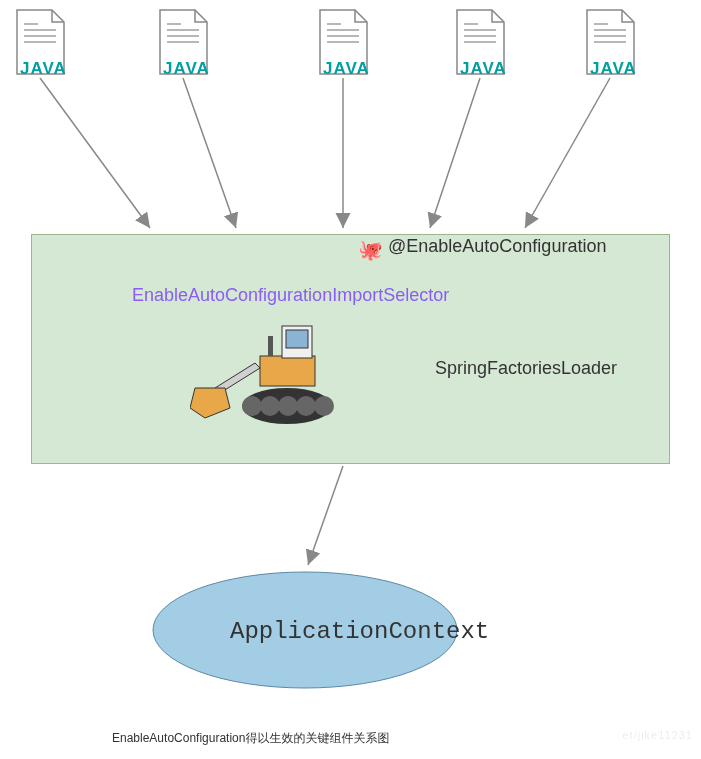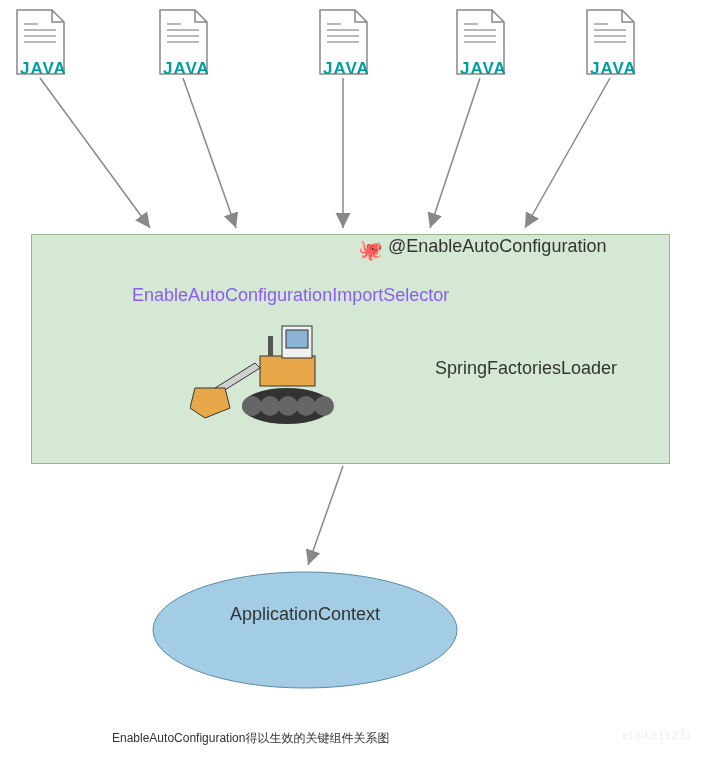--- a/index.html
+++ b/index.html
@@ -79,23 +79,24 @@
     .context-ellipse {
       position: absolute;
       left: 151px;
       top: 570px;
       width: 309px;
       height: 120px;
     }
     .context-label {
       position: absolute;
       left: 230px;
-      top: 604px;
-      font-size: 18px;
-      color: #333;
+      top: 618px;
+      font-size: 24px;
+      color: #333;
+      font-family: Liberation Mono, monospace;
     }
     .caption {
       position: absolute;
       left: 112px;
       top: 730px;
       font-size: 12px;
       color: #333;
     }
     .watermark {
       position: absolute;

